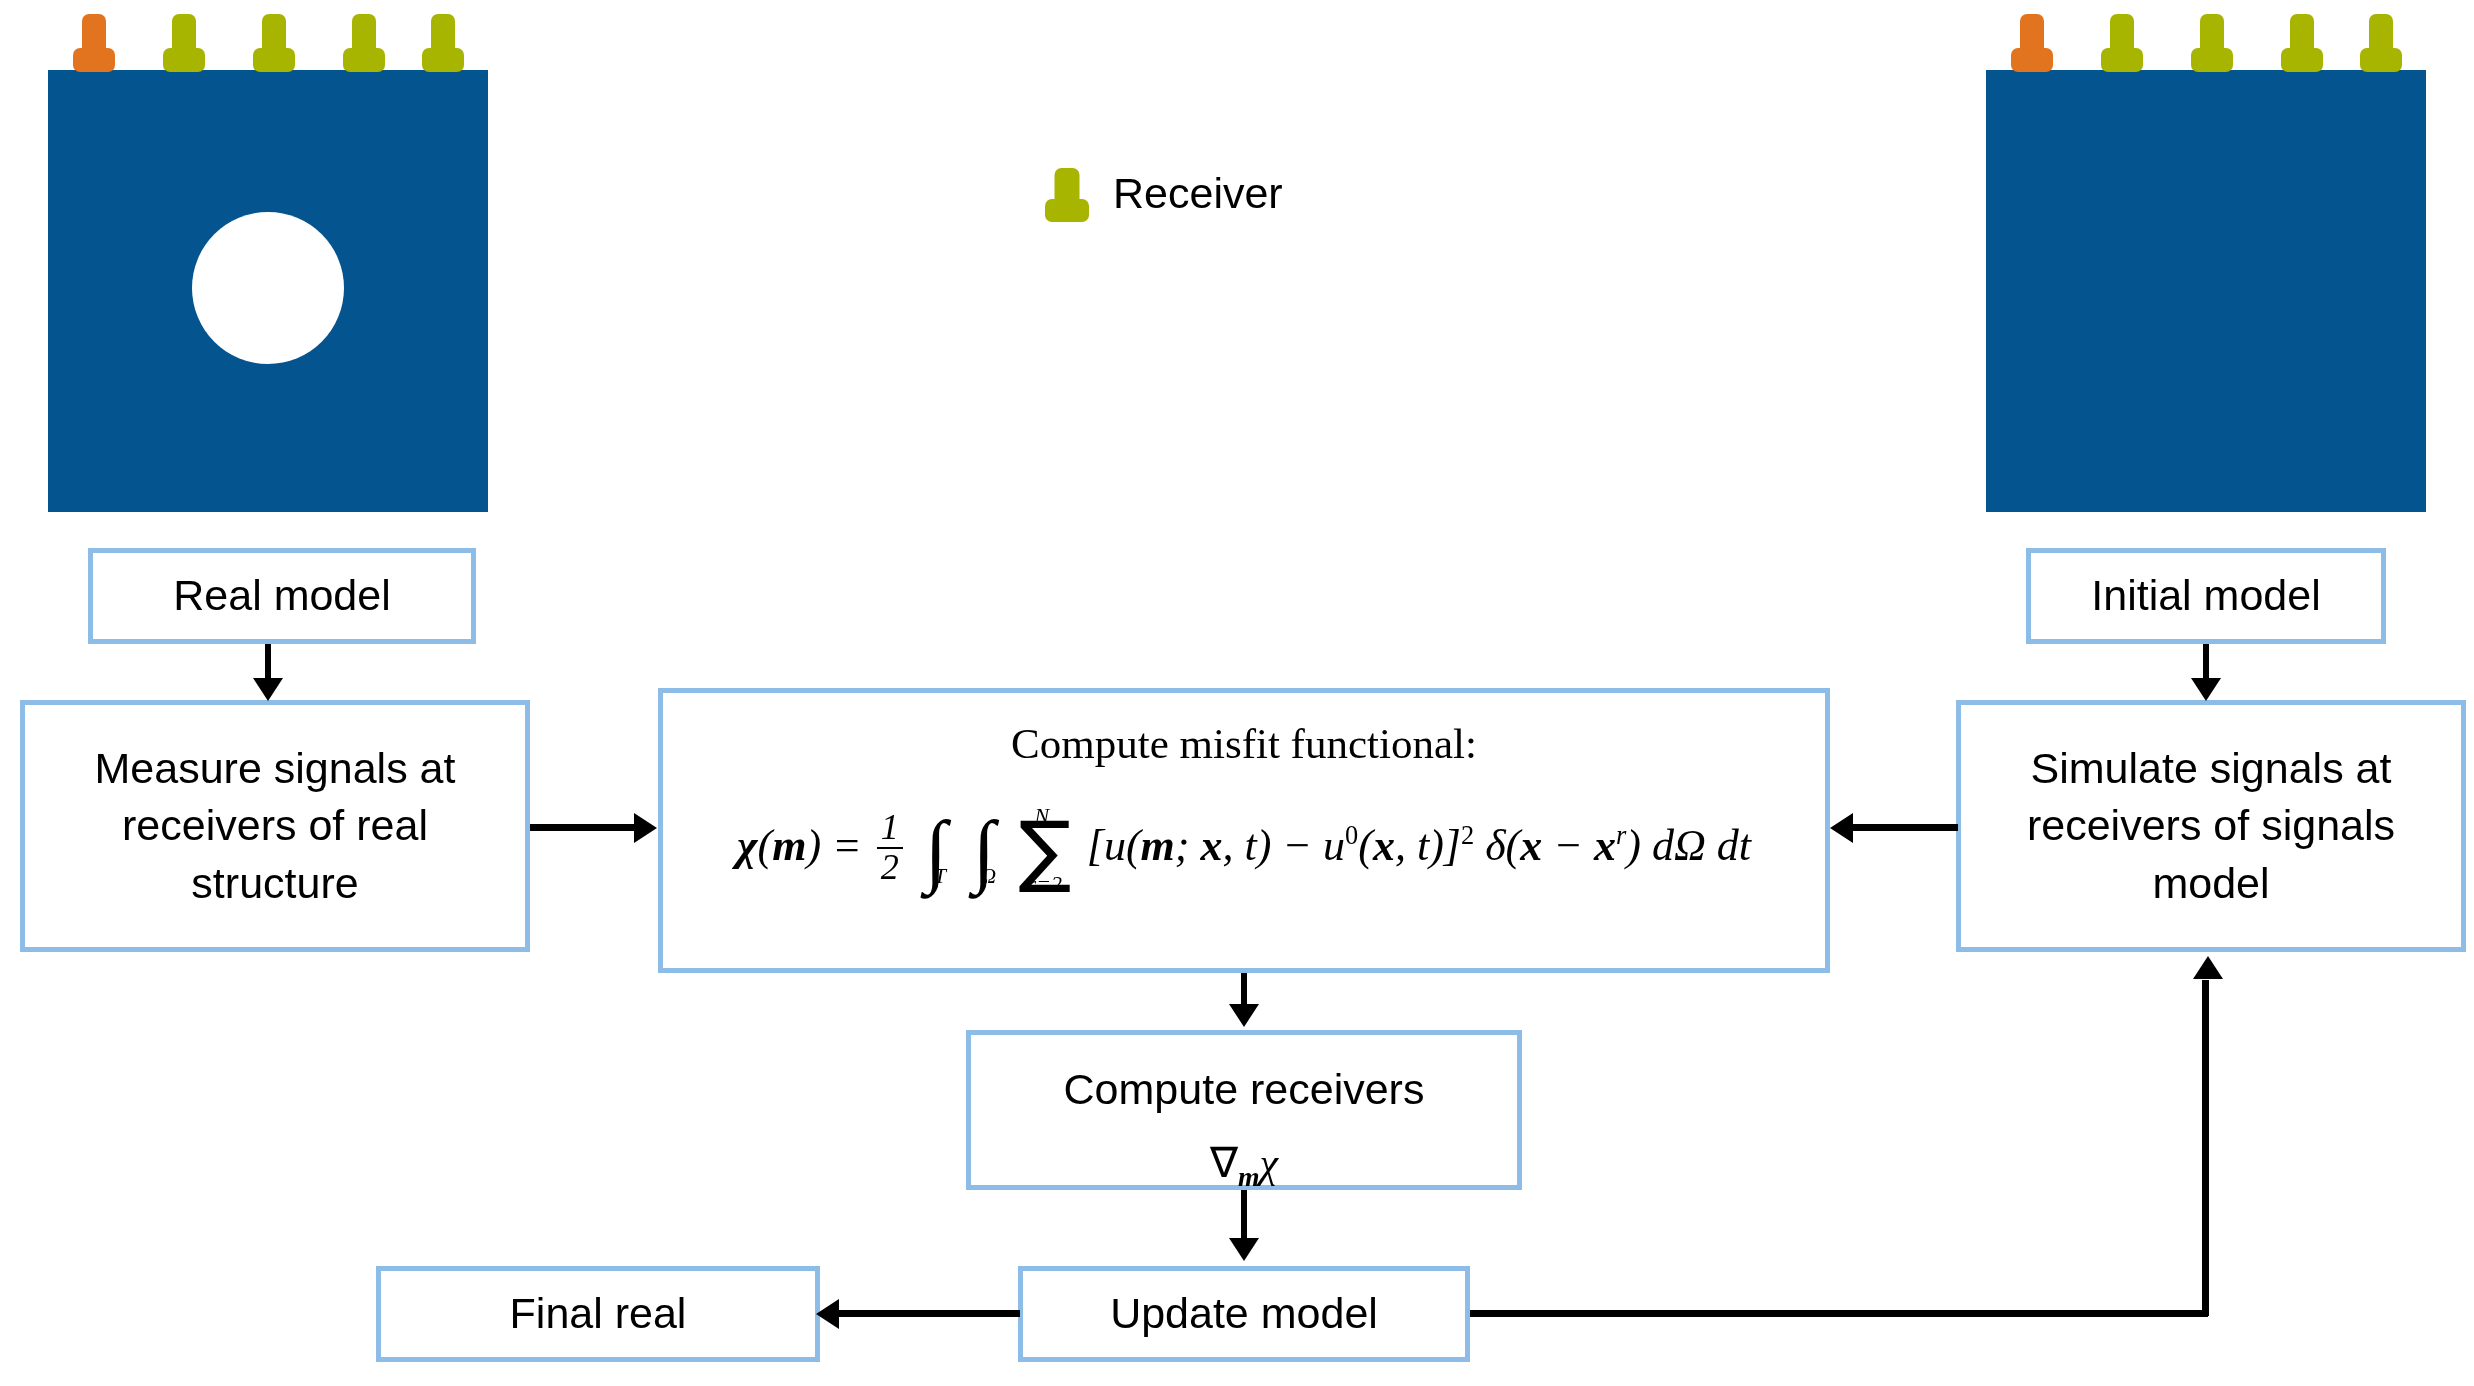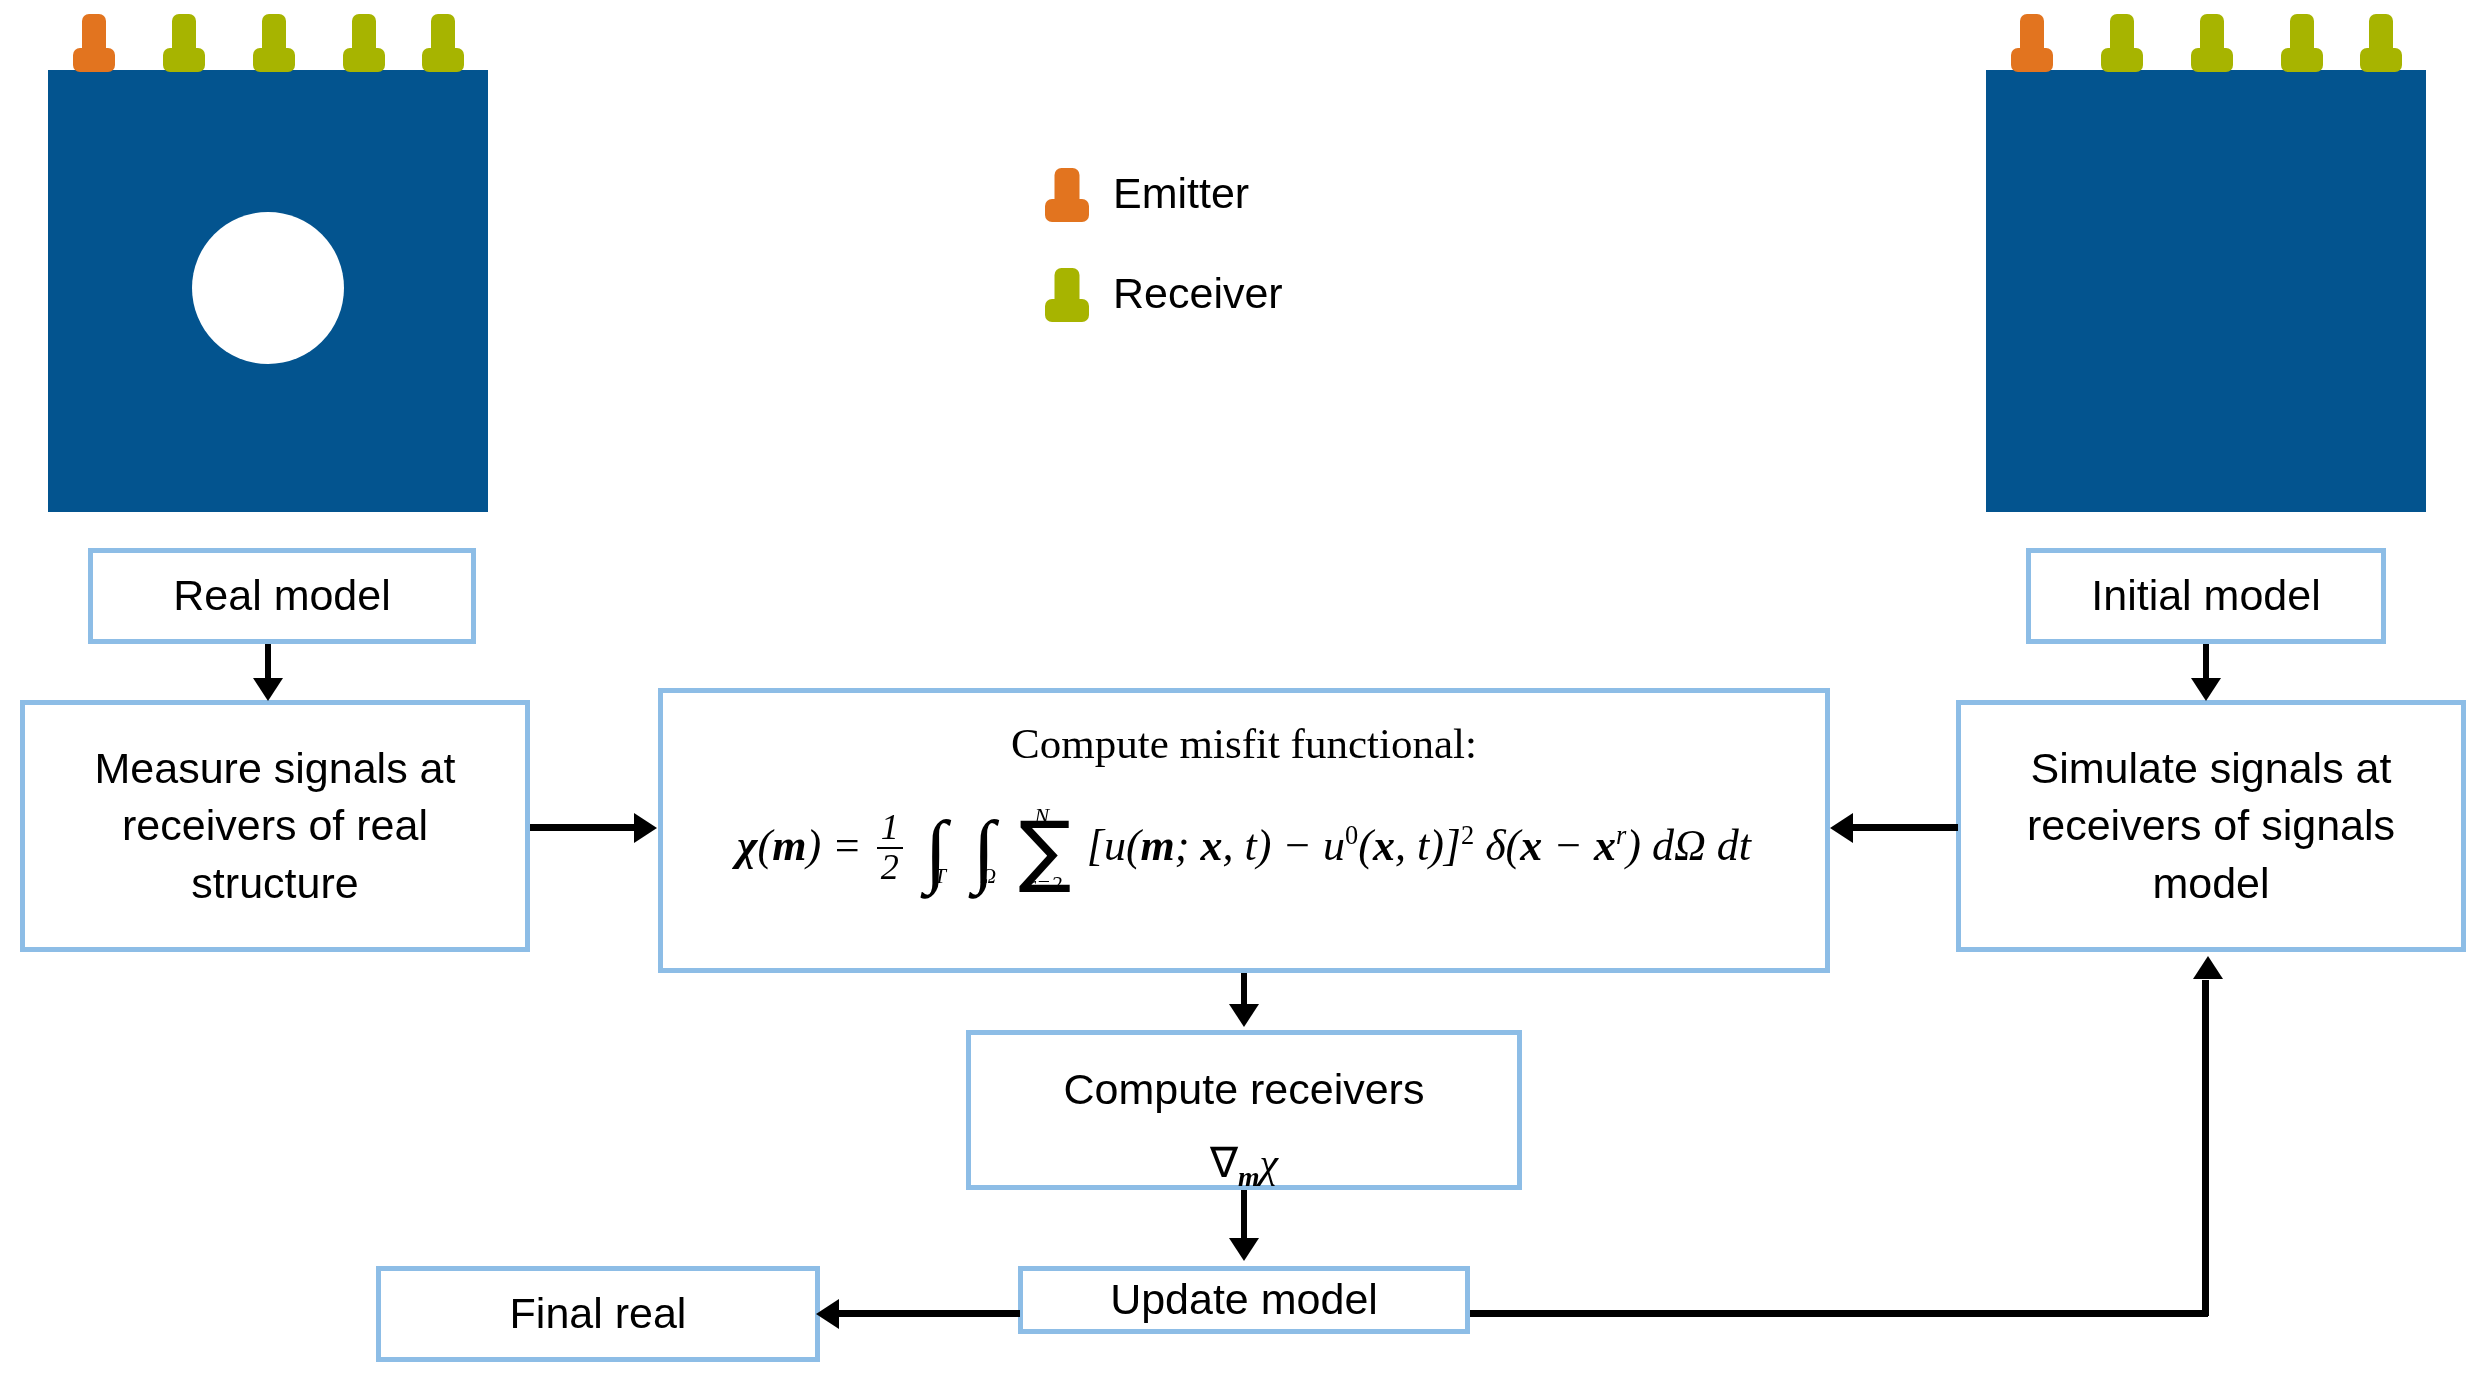--- a/index.html
+++ b/index.html
@@ -249,27 +249,20 @@
     <div class="stem" style="width:24px; height:48px;"></div>
     <div class="foot" style="height:24px;"></div>
   </div>
   <div class="sensor receiver" style="left:2360px; top:14px; width:42px; height:58px;">
     <div class="stem" style="width:24px; height:48px;"></div>
     <div class="foot" style="height:24px;"></div>
   </div>
 
   <div id="legend">
 
-    <div class="legend-row">
-      <div class="legend-sensor sensor emitter">
-        <div class="stem" style="width:25px; height:46px;"></div>
-        <div class="foot" style="height:23px;"></div>
-      </div>
-      <div class="legend-label">Emitter</div>
-    </div>
 
     <div class="legend-row">
       <div class="legend-sensor sensor receiver">
         <div class="stem" style="width:25px; height:46px;"></div>
         <div class="foot" style="height:23px;"></div>
       </div>
       <div class="legend-label">Receiver</div>
     </div>
 
   </div>
@@ -319,21 +312,21 @@
     </div>
   </div>
 
   <div class="fbox" style="left:966px; top:1030px; width:556px; height:160px; display:block;">
     <div style="text-align:center; margin-top:22px;">Compute receivers</div>
     <div class="grad-math" style="text-align:center; margin-top:18px;">
       <span class="nabla">∇</span><sub><i>m</i></sub>χ
     </div>
   </div>
 
-  <div class="fbox" style="left:1018px; top:1266px; width:452px; height:68px;">
+  <div class="fbox" style="left:1018px; top:1266px; width:452px; height:96px;">
     <div class="inner">Update model</div>
   </div>
 
   <div class="fbox" style="left:376px; top:1266px; width:444px; height:96px;">
     <div class="inner">Final real</div>
   </div>
 
   <div class="arrow-line" style="left:265px; top:644px; width:6px; height:40px;"></div>
   <div class="arrow-head down" style="left:253px; top:678px;"></div>
 

